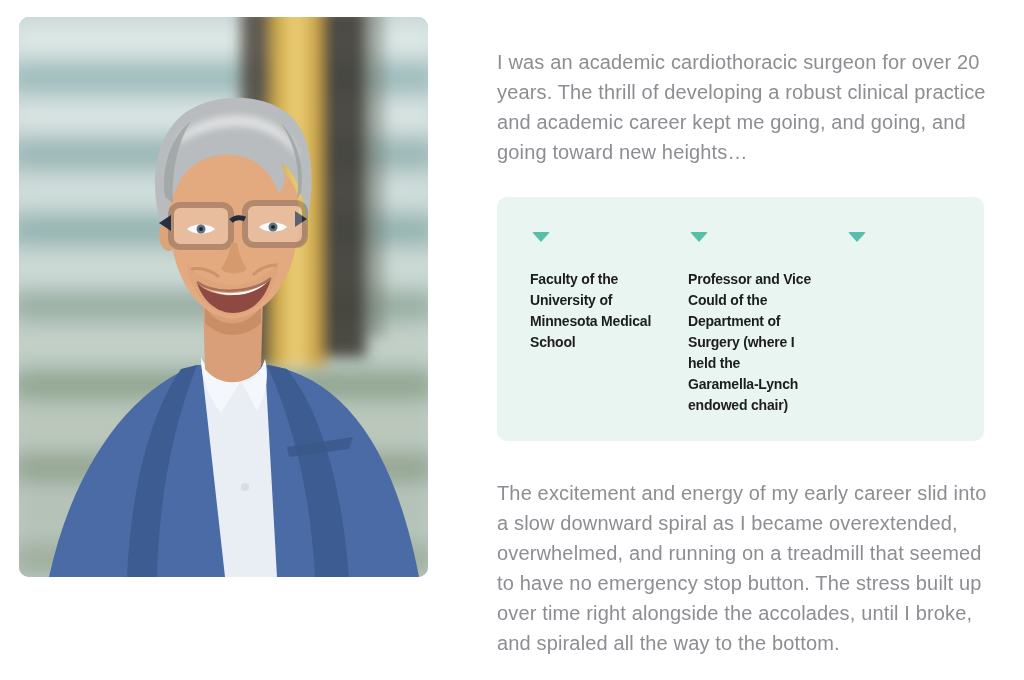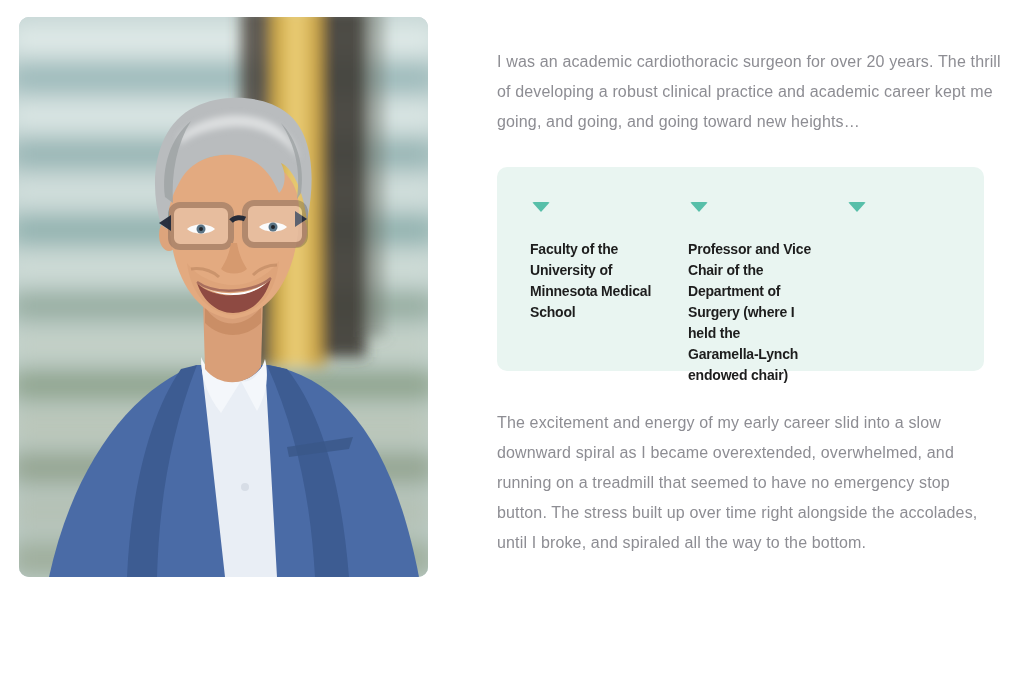--- a/index.html
+++ b/index.html
@@ -4,23 +4,23 @@
 <style>
   html,body{margin:0;padding:0;background:#ffffff;}
   body{width:1024px;height:680px;overflow:hidden;font-family:"Liberation Sans",sans-serif;}
   .wrap{display:flex;align-items:flex-start;padding:17px 0 0 19px;box-sizing:border-box;}
   .photo{width:409px;height:560px;border-radius:10px;overflow:hidden;flex:none;background:#c2d3d4;}
   .photo svg{display:block;width:100%;height:100%;}
   .content{margin-left:69px;width:505px;flex:none;}
   .headline{margin:16px 0 0 0;color:#1b1b1b;font-size:28px;font-weight:700;
             line-height:37px;letter-spacing:-1.1px;word-spacing:-2px;}
   .headline span{display:block;white-space:nowrap;}
-  .para{margin:30px 0 0 0;color:#8d8d93;font-size:16px;line-height:30px;letter-spacing:0.15px;width:505px;}
+  .para{margin:30px 0 0 0;color:#8d8d93;font-size:20px;line-height:30px;letter-spacing:0.15px;width:505px;}
   .para.closing{margin-top:37px;}
-  .hibox{margin-top:30px;width:487px;height:204px;box-sizing:border-box;background:#e9f5f1;
+  .hibox{margin-top:30px;width:487px;height:244px;box-sizing:border-box;background:#e9f5f1;
          border-radius:10px;padding:27px 26px 0 33px;display:flex;gap:34px;}
   .hicol{width:124px;flex:none;}
   .tri{width:0;height:0;border-left:9px solid transparent;border-right:9px solid transparent;
        border-top:10px solid #57bfa9;border-radius:2px;margin:8px 0 27px 2px;}
   .hitext{margin:0;color:#1d1d1d;font-size:14px;font-weight:700;line-height:21px;letter-spacing:-0.2px;}
 </style>
 </head>
 <body>
 
 <div class="wrap">
@@ -131,21 +131,21 @@
 
     <p class="para">I was an academic cardiothoracic surgeon for over 20 years. The thrill of developing a robust clinical practice and academic career kept me going, and going, and going toward new heights…</p>
 
     <div class="hibox">
       <div class="hicol">
         <div class="tri"></div>
         <p class="hitext">Faculty of the University of Minnesota Medical School</p>
       </div>
       <div class="hicol">
         <div class="tri"></div>
-        <p class="hitext">Professor and Vice Chair of the Department of Surgery (where I held the Garamella-Lynch endowed chair)</p>
+        <p class="hitext">Professor and Vice Could of the Department of Surgery (where I held the Garamella-Lynch endowed chair)</p>
       </div>
       <div class="hicol">
         <div class="tri"></div>
       </div>
     </div>
 
     <p class="para closing">The excitement and energy of my early career slid into a slow downward spiral as I became overextended, overwhelmed, and running on a treadmill that seemed to have no emergency stop button. The stress built up over time right alongside the accolades, until I broke, and spiraled all the way to the bottom.</p>
   </div>
 </div>
 

